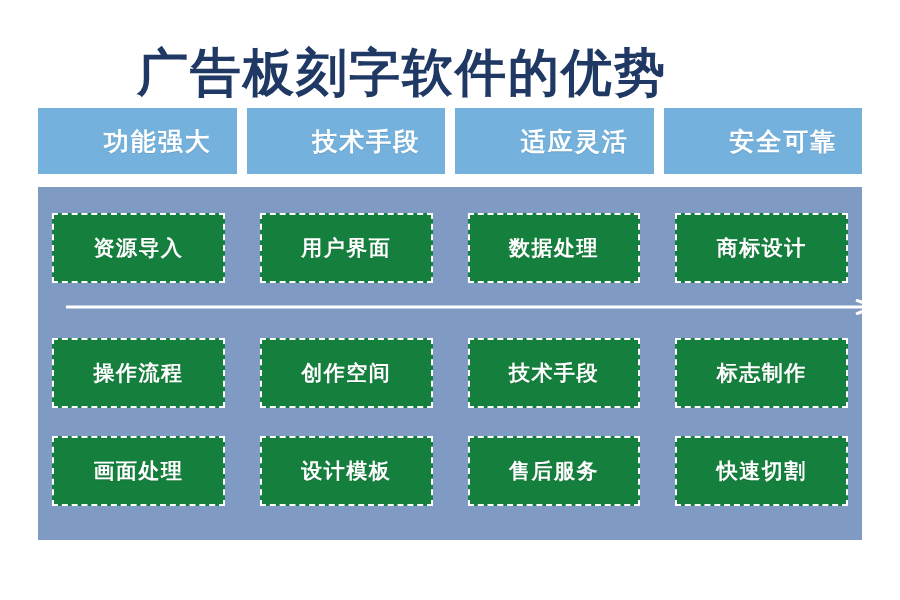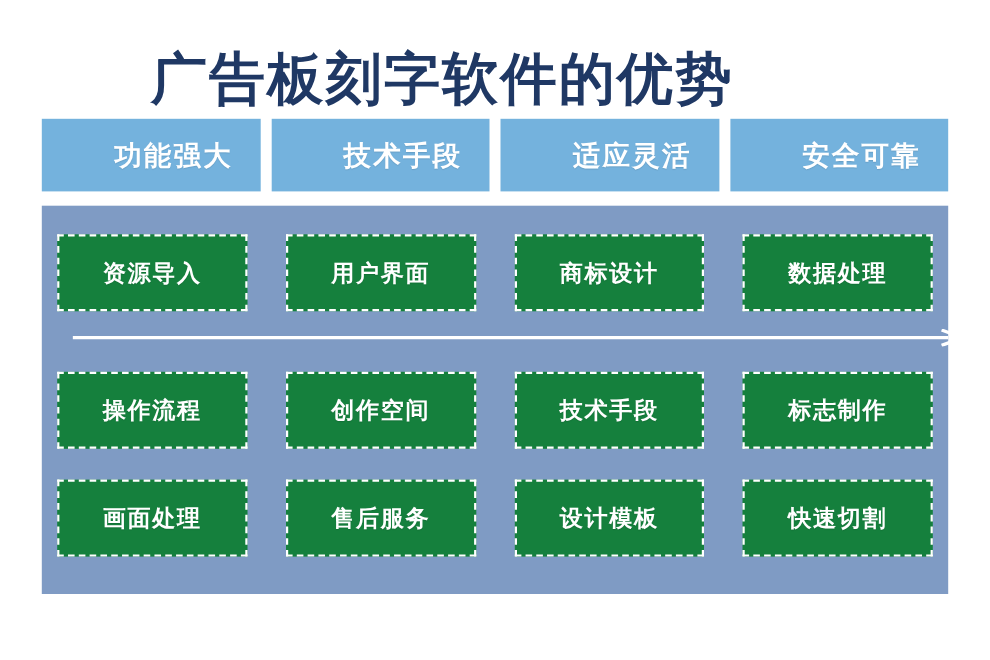--- a/index.html
+++ b/index.html
@@ -163,42 +163,42 @@
     <div class="header-cell">安全可靠</div>
   </div>
 
   <div class="panel">
 
     <div class="grid">
 
       <div class="grid-row r1">
         <div class="cell">资源导入</div>
         <div class="cell">用户界面</div>
+        <div class="cell">数据处理</div>
         <div class="cell">商标设计</div>
-        <div class="cell">数据处理</div>
       </div>
 
       <div class="arrow-wrap">
         <svg width="810" height="16" viewBox="0 0 810 16">
           <line x1="0" y1="8" x2="796" y2="8" stroke="#ffffff" stroke-width="3"></line>
           <polyline points="790,1 809,8 790,15" fill="none" stroke="#ffffff" stroke-width="3"></polyline>
         </svg>
       </div>
 
       <div class="grid-row r2">
         <div class="cell">操作流程</div>
         <div class="cell">创作空间</div>
         <div class="cell">技术手段</div>
         <div class="cell">标志制作</div>
       </div>
 
       <div class="grid-row r3">
         <div class="cell">画面处理</div>
+        <div class="cell">设计模板</div>
         <div class="cell">售后服务</div>
-        <div class="cell">设计模板</div>
         <div class="cell">快速切割</div>
       </div>
 
     </div>
   </div>
 
 
 </div>
 
 </body></html>

